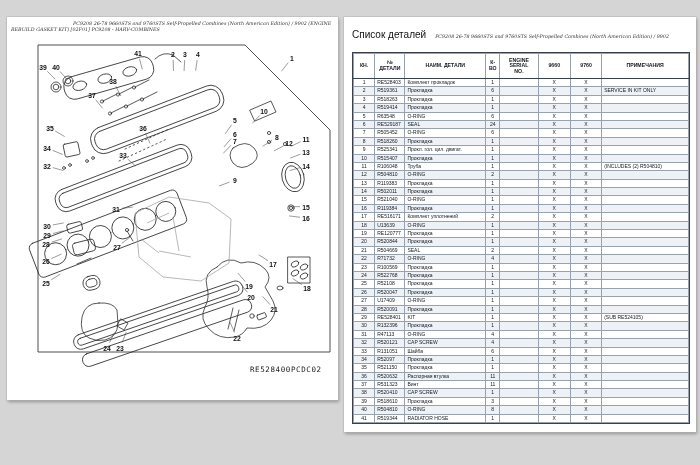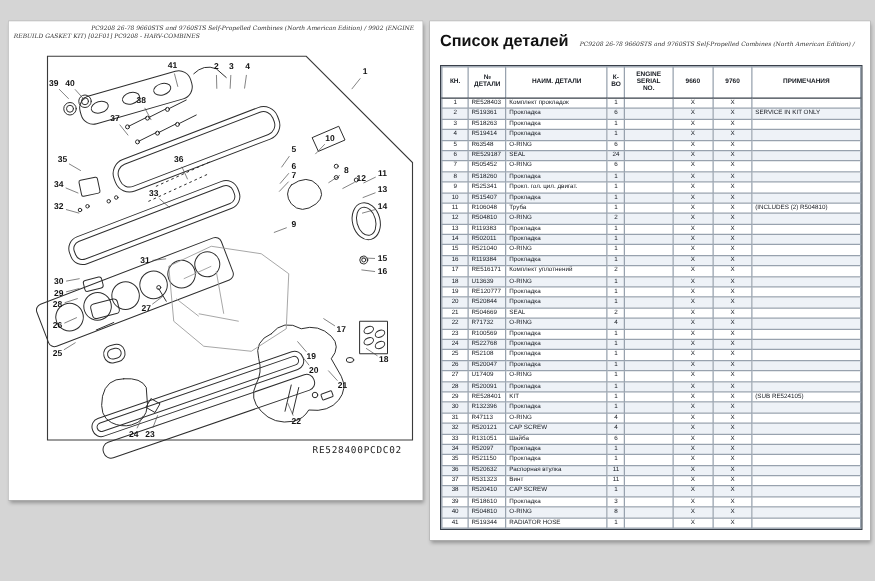--- a/index.html
+++ b/index.html
@@ -12,25 +12,25 @@
   .lp-header{position:absolute;left:4px;right:4px;top:4px;
              font-family:"DejaVu Serif",serif;font-style:italic;
              font-size:4.8px;line-height:1.3;color:#333;text-indent:62px;}
   .diagram-svg{position:absolute;left:0;top:0;width:331px;height:383px;}
   .shp{stroke:#2e2e2e;stroke-width:.8;fill:none;stroke-linejoin:round;stroke-linecap:round;}
   .blk{stroke:#9a9a9a;stroke-width:.7;fill:none;stroke-linejoin:round;}
   .frm{stroke:#3a3a3a;stroke-width:.9;fill:none;}
   .ldr{stroke:#4a4a4a;stroke-width:.55;}
   .callout{font-family:"Liberation Sans",sans-serif;font-size:6.8px;font-weight:bold;fill:#111;
            text-anchor:middle;dominant-baseline:central;}
-  .diagram-code{position:absolute;left:243px;top:338px;font-family:"DejaVu Sans Mono",monospace;
+  .diagram-code{position:absolute;left:243px;top:348px;font-family:"DejaVu Sans Mono",monospace;
                 font-size:7.5px;letter-spacing:.6px;color:#222;}
 
   .rp-header{padding:6px 8px 2px 8px;line-height:1.25;}
-  .rp-title{font-size:13px;font-weight:bold;margin-right:9px;color:#111;}
+  .rp-title{font-size:10px;font-weight:normal;margin-right:9px;color:#111;}
   .rp-sub{font-family:"DejaVu Serif",serif;font-style:italic;font-size:4.8px;color:#333;}
 
   .table-wrap{position:absolute;left:8px;top:35px;width:336px;border:1.6px solid #39404a;background:#fff;}
   table.parts{border-collapse:collapse;table-layout:fixed;width:100%;}
   table.parts th,table.parts td{border:.5px solid #98a2ae;font-size:5px;line-height:1.08;
       padding:1px 2px;overflow:hidden;white-space:nowrap;}
   table.parts th{font-size:5.2px;font-weight:bold;text-align:center;vertical-align:middle;
       white-space:pre-line;height:22px;border-bottom:1px solid #39404a;background:#fff;}
   table.parts tbody tr:nth-child(even) td{background:#eef2f7;}
   td.a-l{text-align:left;} td.a-c{text-align:center;}

